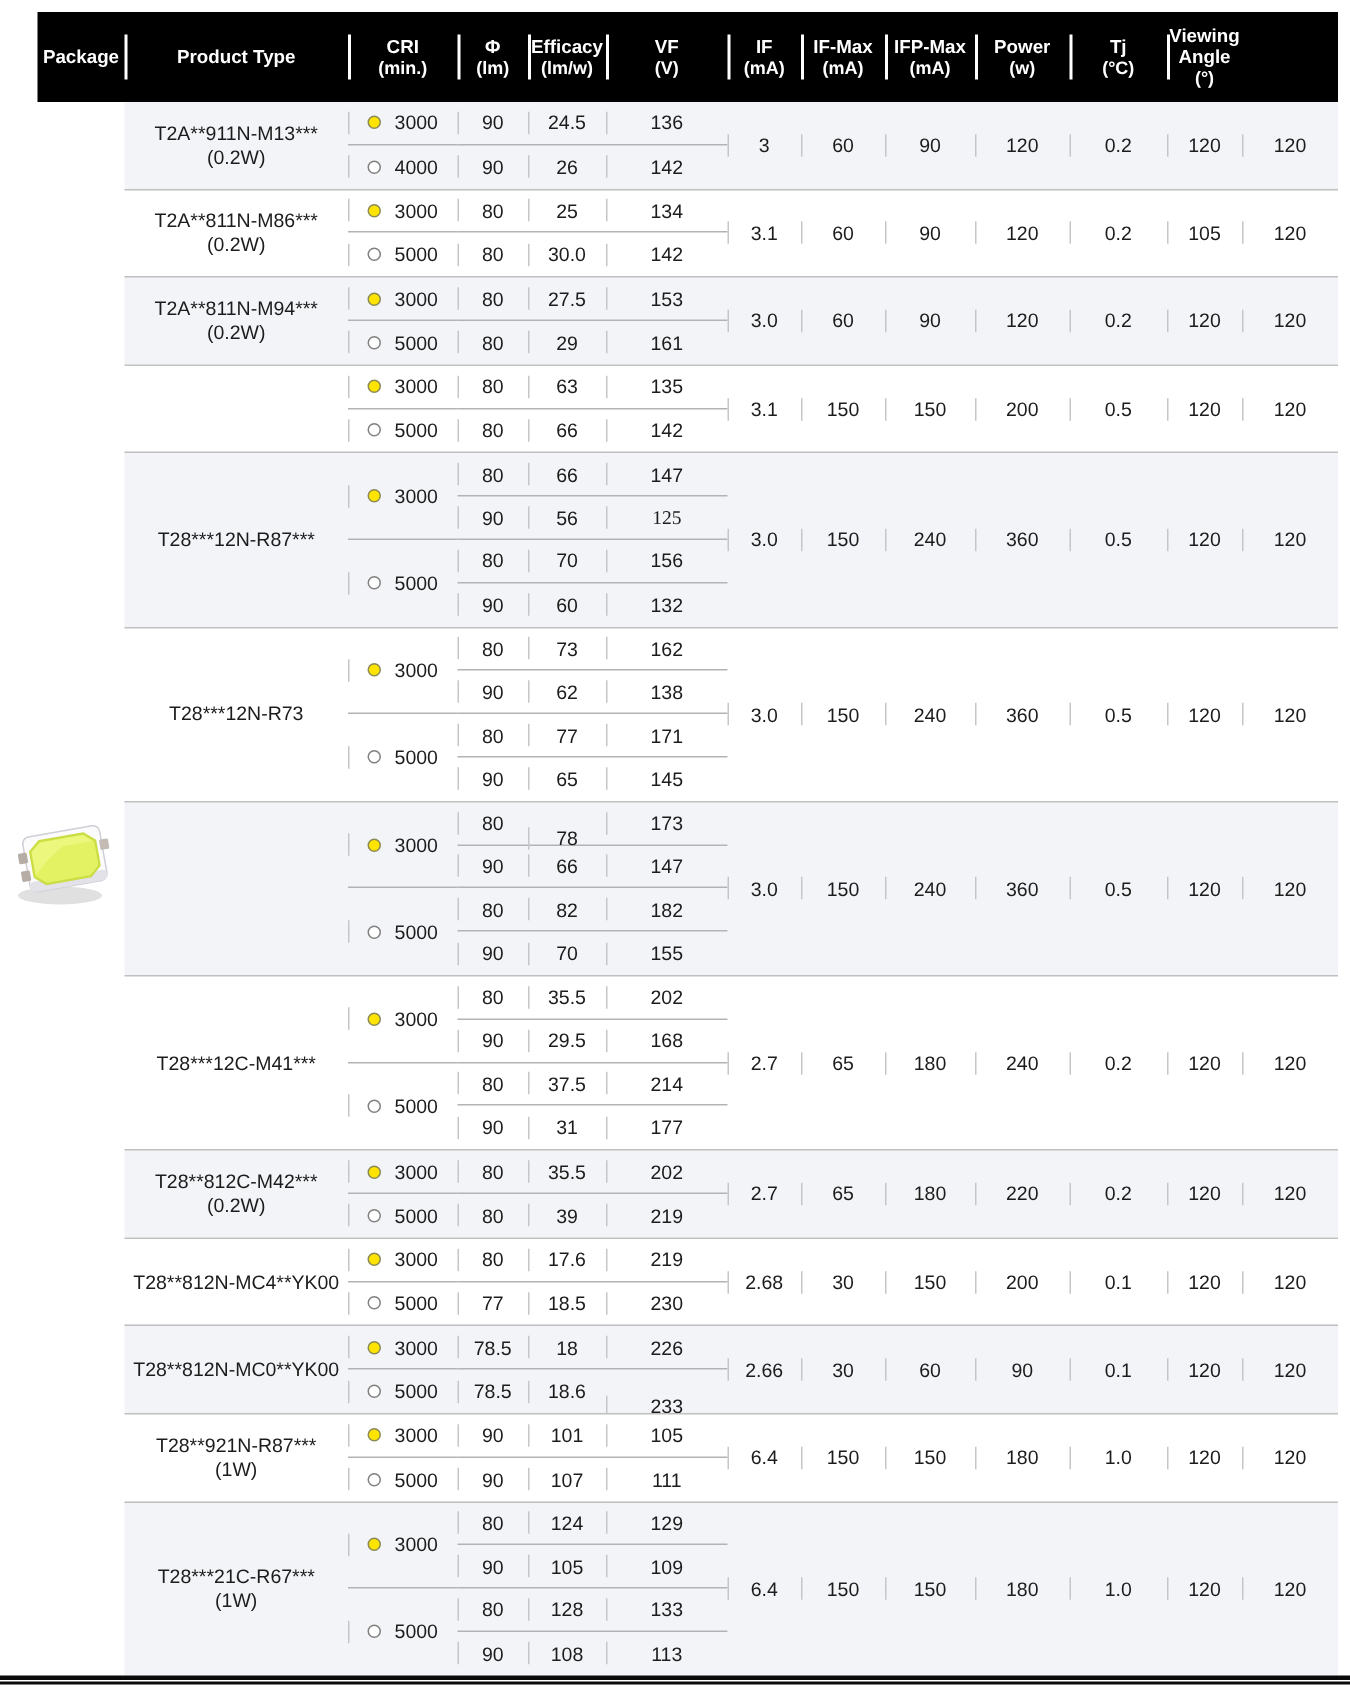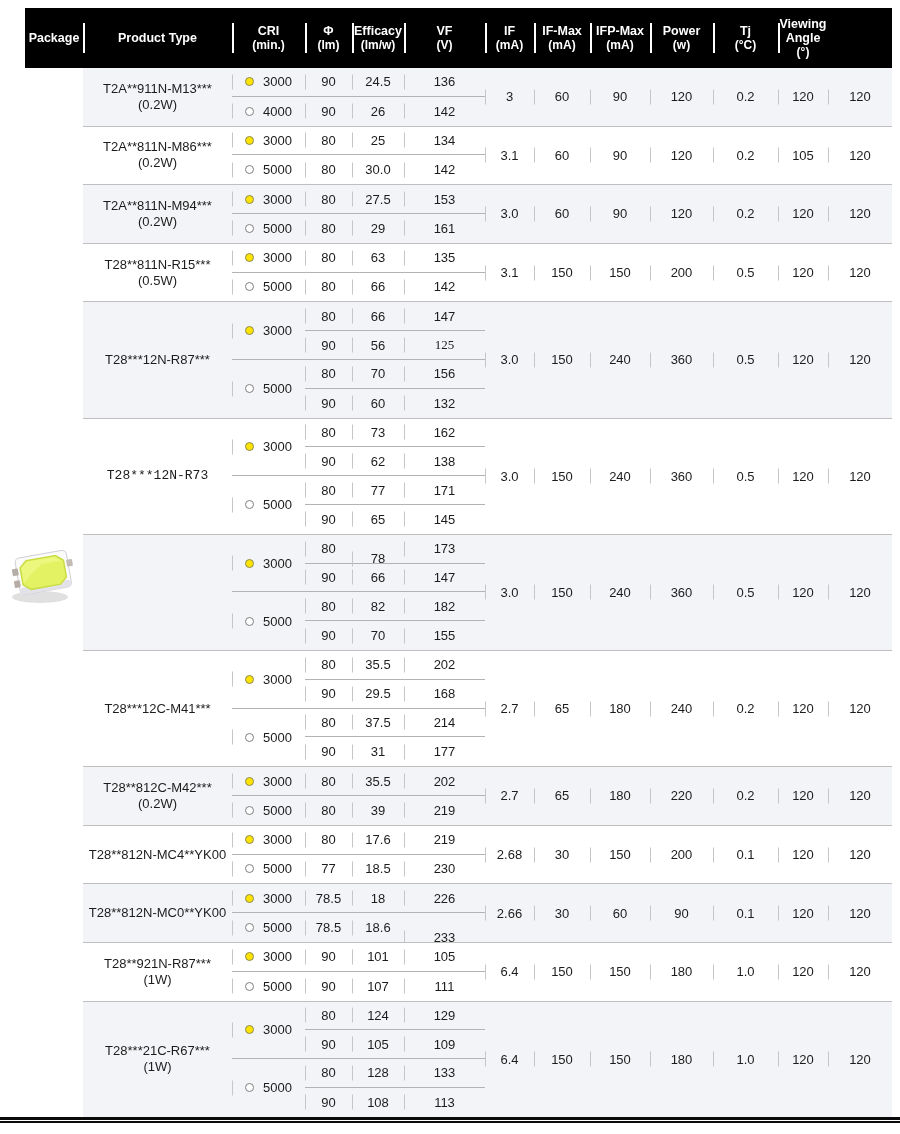--- a/index.html
+++ b/index.html
@@ -189,24 +189,20 @@
         <div class="cell pipe" style="grid-area: 2 / 5;">161</div>
         <div class="cell pipe" style="grid-area: 1 / 6 / -1;">3.0</div>
         <div class="cell pipe" style="grid-area: 1 / 7 / -1;">60</div>
         <div class="cell pipe" style="grid-area: 1 / 8 / -1;">90</div>
         <div class="cell pipe" style="grid-area: 1 / 9 / -1;">120</div>
         <div class="cell pipe" style="grid-area: 1 / 10 / -1;">0.2</div>
         <div class="cell pipe" style="grid-area: 1 / 11 / -1;">120</div>
         <div class="cell pipe" style="grid-area: 1 / 12 / -1;">120</div>
       </div>
       <div class="group" style="grid-template-rows: repeat(2, var(--rh));">
-        <div class="cell product" style="grid-area: 1 / 1 / -1;">
-          <div class="pname">T28**811N-R15***</div>
-          <div class="pwatt">(0.5W)</div>
-        </div>
         <div class="cell pipe divb" style="grid-area: 1 / 2 / span 1;">
           <div class="dot dot-y"></div>
           <div>3000</div>
         </div>
         <div class="cell pipe divb" style="grid-area: 1 / 3;">80</div>
         <div class="cell pipe divb" style="grid-area: 1 / 4;">63</div>
         <div class="cell pipe divb" style="grid-area: 1 / 5;">135</div>
         <div class="cell pipe" style="grid-area: 2 / 2 / span 1;">
           <div class="dot dot-w"></div>
           <div>5000</div>
@@ -248,21 +244,21 @@
         <div class="cell pipe" style="grid-area: 4 / 5;">132</div>
         <div class="cell pipe" style="grid-area: 1 / 6 / -1;">3.0</div>
         <div class="cell pipe" style="grid-area: 1 / 7 / -1;">150</div>
         <div class="cell pipe" style="grid-area: 1 / 8 / -1;">240</div>
         <div class="cell pipe" style="grid-area: 1 / 9 / -1;">360</div>
         <div class="cell pipe" style="grid-area: 1 / 10 / -1;">0.5</div>
         <div class="cell pipe" style="grid-area: 1 / 11 / -1;">120</div>
         <div class="cell pipe" style="grid-area: 1 / 12 / -1;">120</div>
       </div>
       <div class="group" style="grid-template-rows: repeat(4, var(--rh));">
-        <div class="cell product" style="grid-area: 1 / 1 / -1; font-family: Liberation Mono, monospace;">
+        <div class="cell product" style="grid-area: 1 / 1 / -1;">
           <div class="pname">T28***12N-R73</div>
         </div>
         <div class="cell pipe divb" style="grid-area: 1 / 2 / span 2;">
           <div class="dot dot-y"></div>
           <div>3000</div>
         </div>
         <div class="cell pipe divb" style="grid-area: 1 / 3;">80</div>
         <div class="cell pipe divb" style="grid-area: 1 / 4;">73</div>
         <div class="cell pipe divb" style="grid-area: 1 / 5;">162</div>
         <div class="cell pipe divb" style="grid-area: 2 / 3;">90</div>

